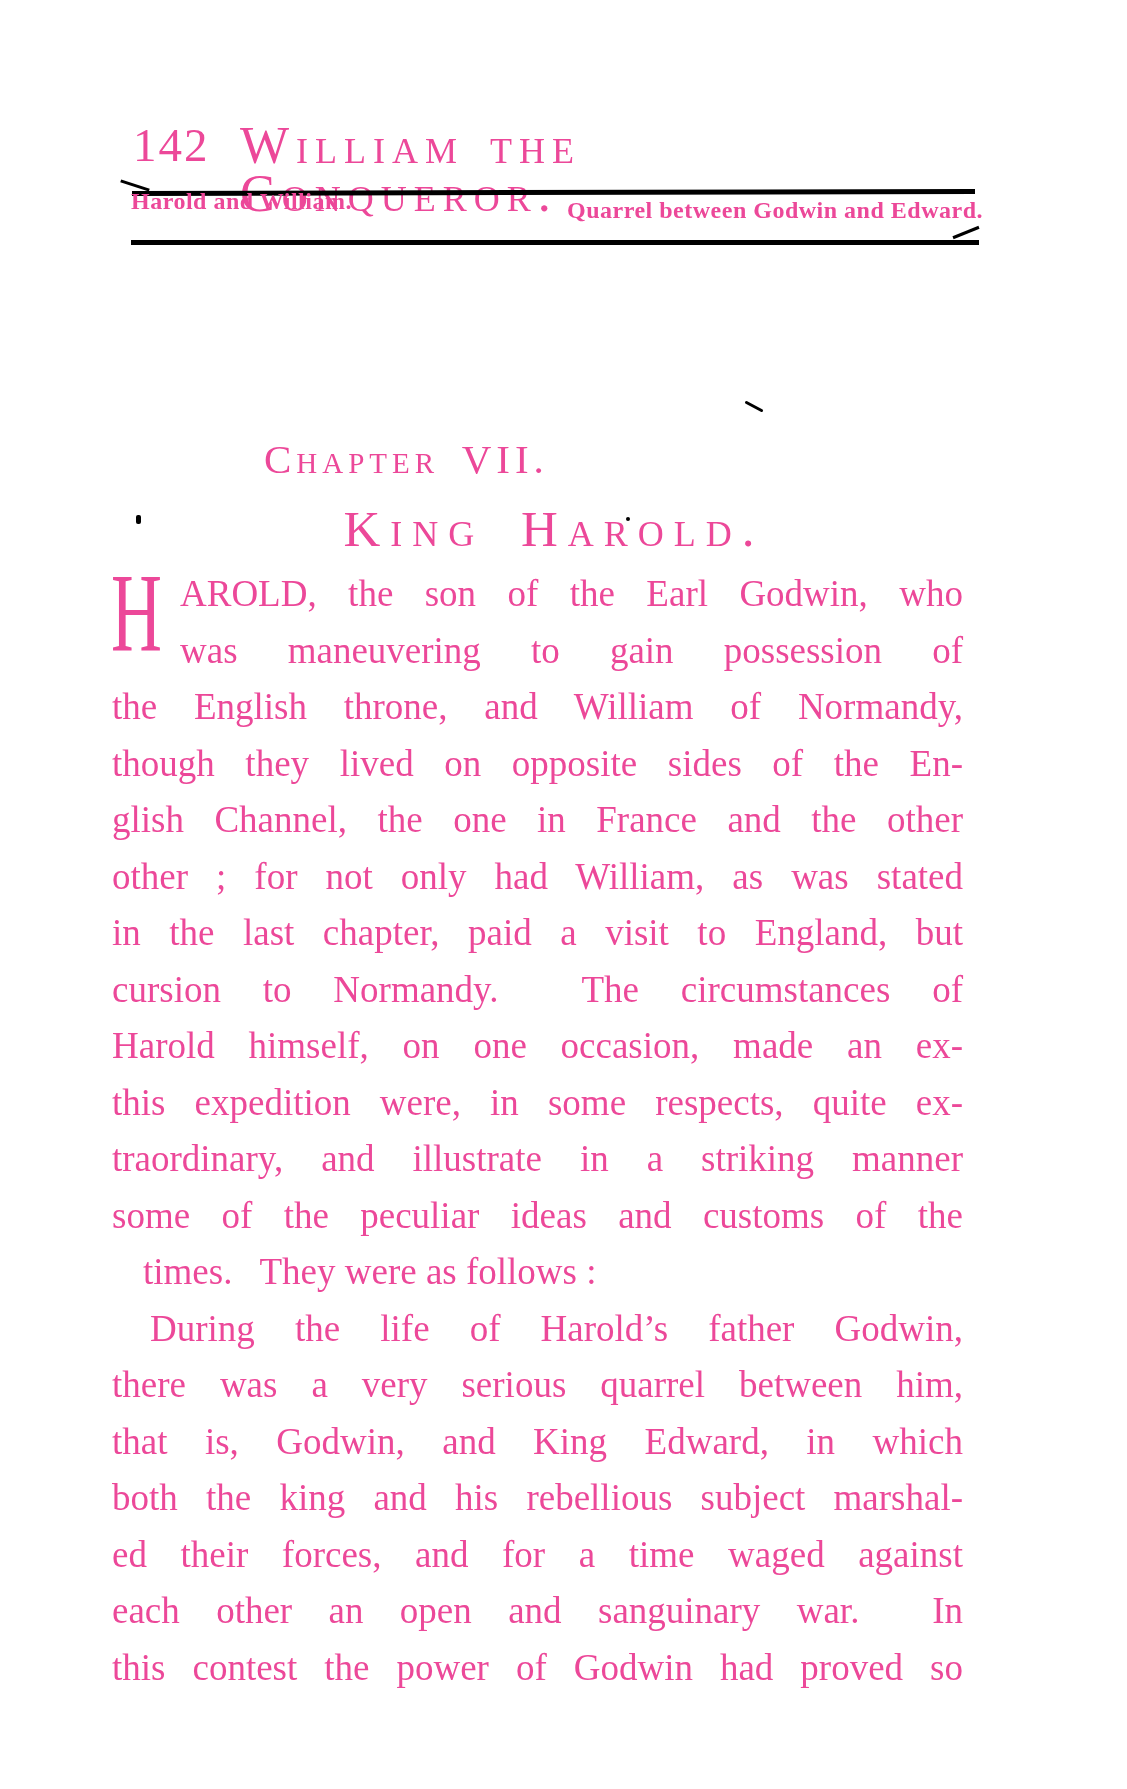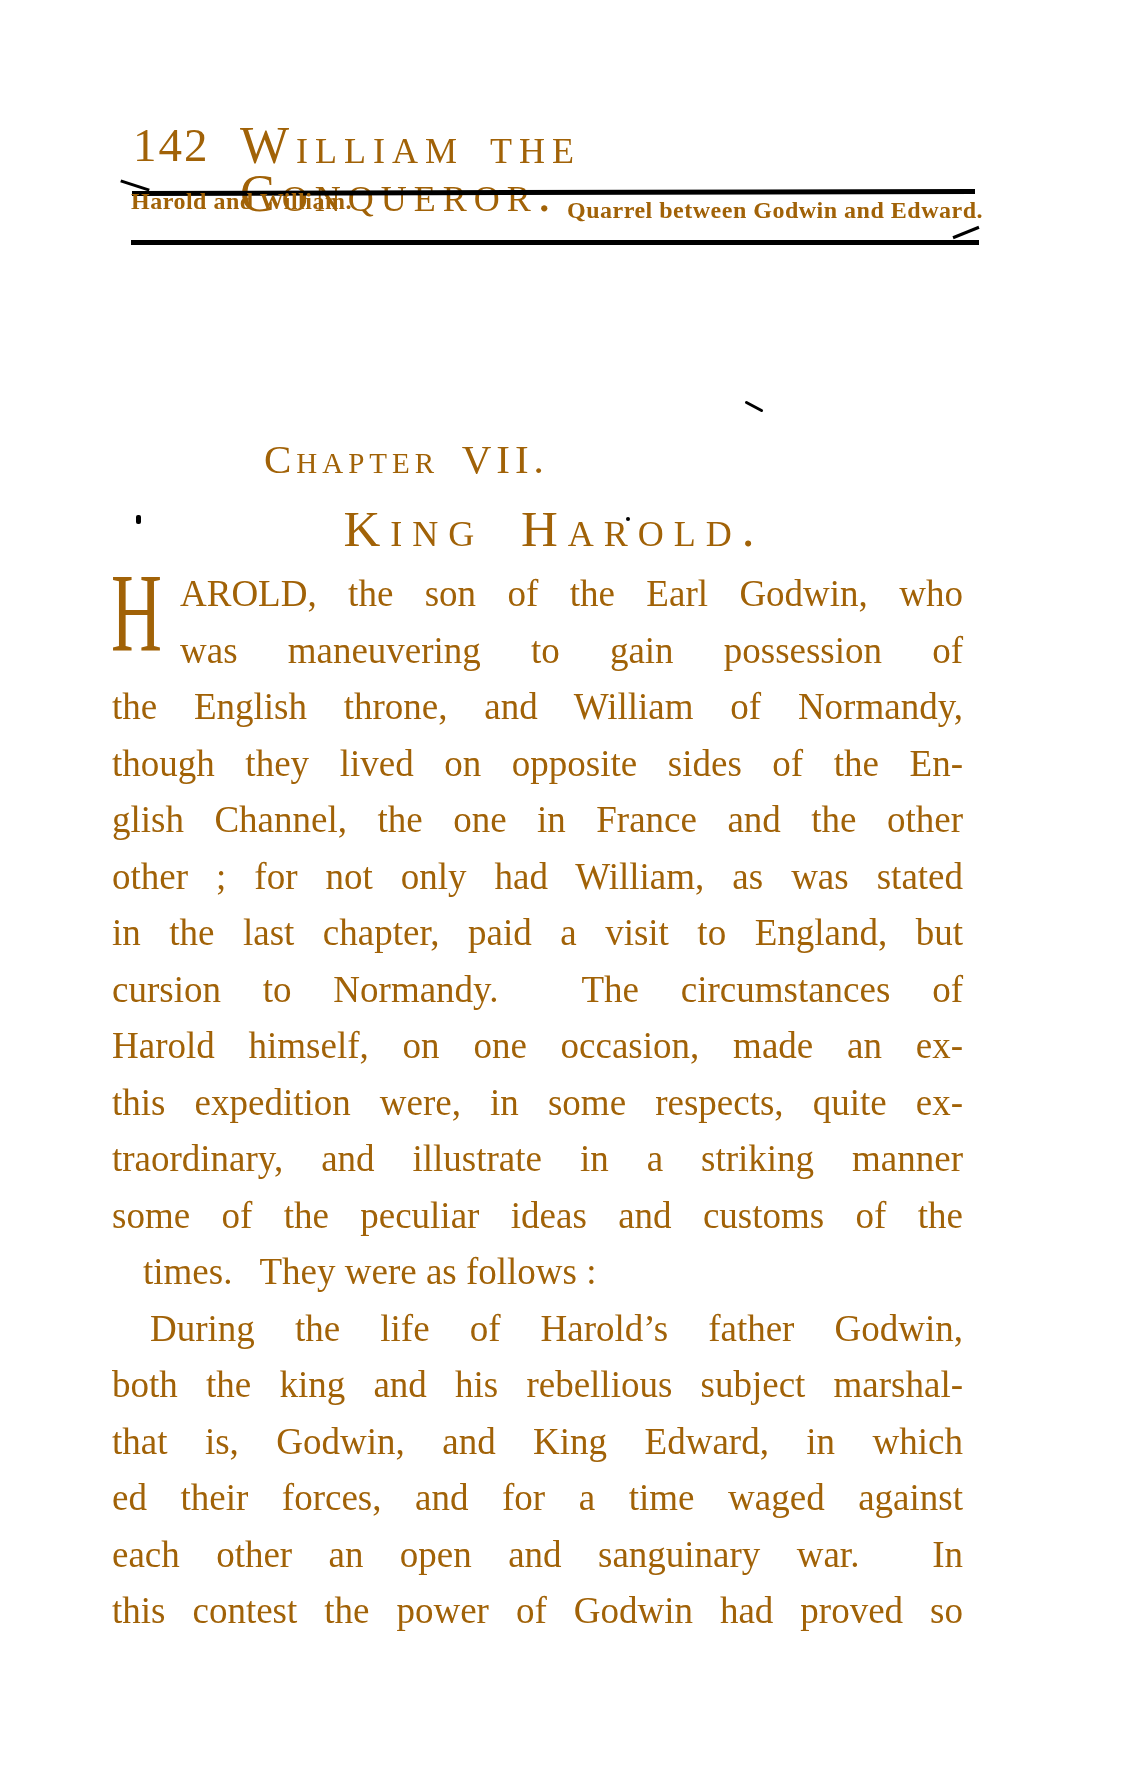--- a/index.html
+++ b/index.html
@@ -2,21 +2,21 @@
 <html><head>
 <meta charset="utf-8">
 <style>
   html,body{margin:0;padding:0;background:#e8e8e8;}
   #page{
     position:relative;
     width:1127px;height:1789px;
     background:#ffffff;
     overflow:hidden;
     font-family:"Liberation Serif","DejaVu Serif",serif;
-    color:#a16207;
+    color:#ec4899;
     text-decoration:underline;
   }
   
   .page-number{
     position:absolute;left:133px;top:120px;
     font-size:47px;line-height:50px;letter-spacing:2px;
   }
   .running-title{
     position:absolute;left:240px;top:122px;width:640px;
     text-align:left;
@@ -112,20 +112,21 @@
     <div class="bline">other ; for not only had William, as was stated</div>
     <div class="bline">in the last chapter, paid a visit to England, but</div>
     <div class="bline">cursion to Normandy.&nbsp; The circumstances of</div>
     <div class="bline">Harold himself, on one occasion, made an ex-</div>
     <div class="bline">this expedition were, in some respects, quite ex-</div>
     <div class="bline">traordinary, and illustrate in a striking manner</div>
     <div class="bline">some of the peculiar ideas and customs of the</div>
     <div class="bline end">times.&nbsp;&nbsp; They were as follows :</div>
 
     <div class="bline indent">During the life of Harold’s father Godwin,</div>
+    <div class="bline">there was a very serious quarrel between him,</div>
+    <div class="bline">that is, Godwin, and King Edward, in which</div>
     <div class="bline">both the king and his rebellious subject marshal-</div>
-    <div class="bline">that is, Godwin, and King Edward, in which</div>
     <div class="bline">ed their forces, and for a time waged against</div>
     <div class="bline">each other an open and sanguinary war.&nbsp; In</div>
     <div class="bline">this contest the power of Godwin had proved so</div>
   </div>
 
 </div>
 
 </body></html>

